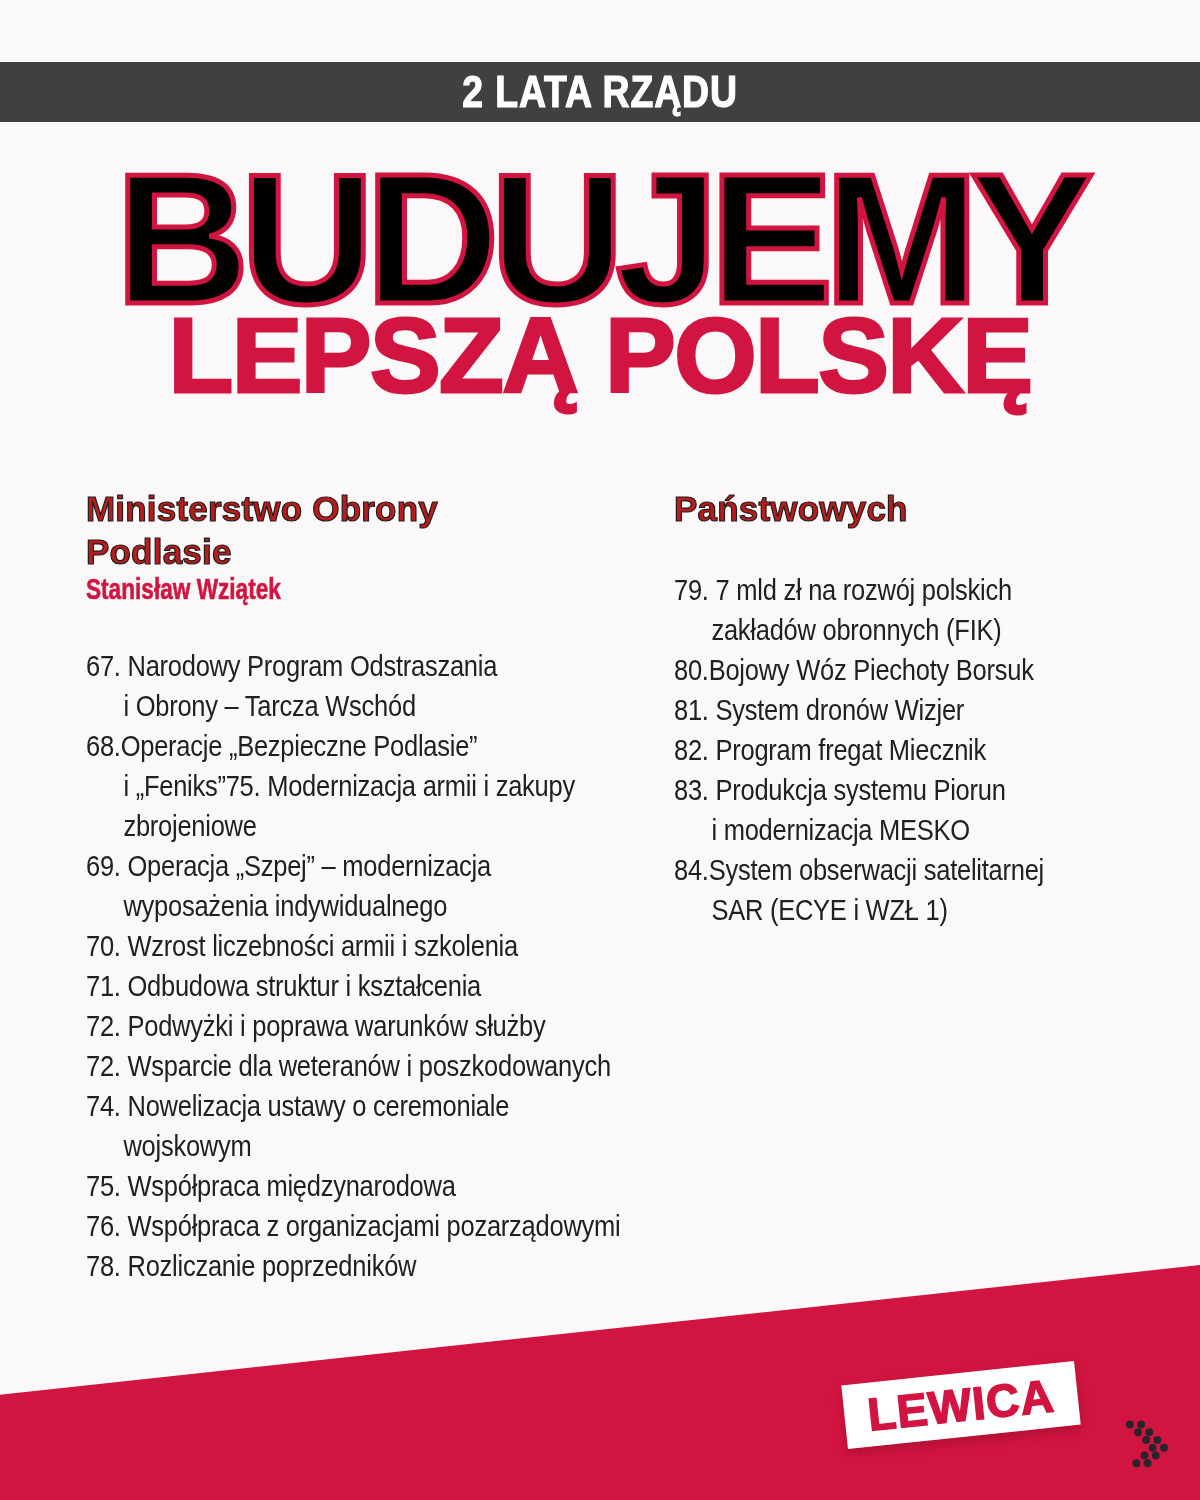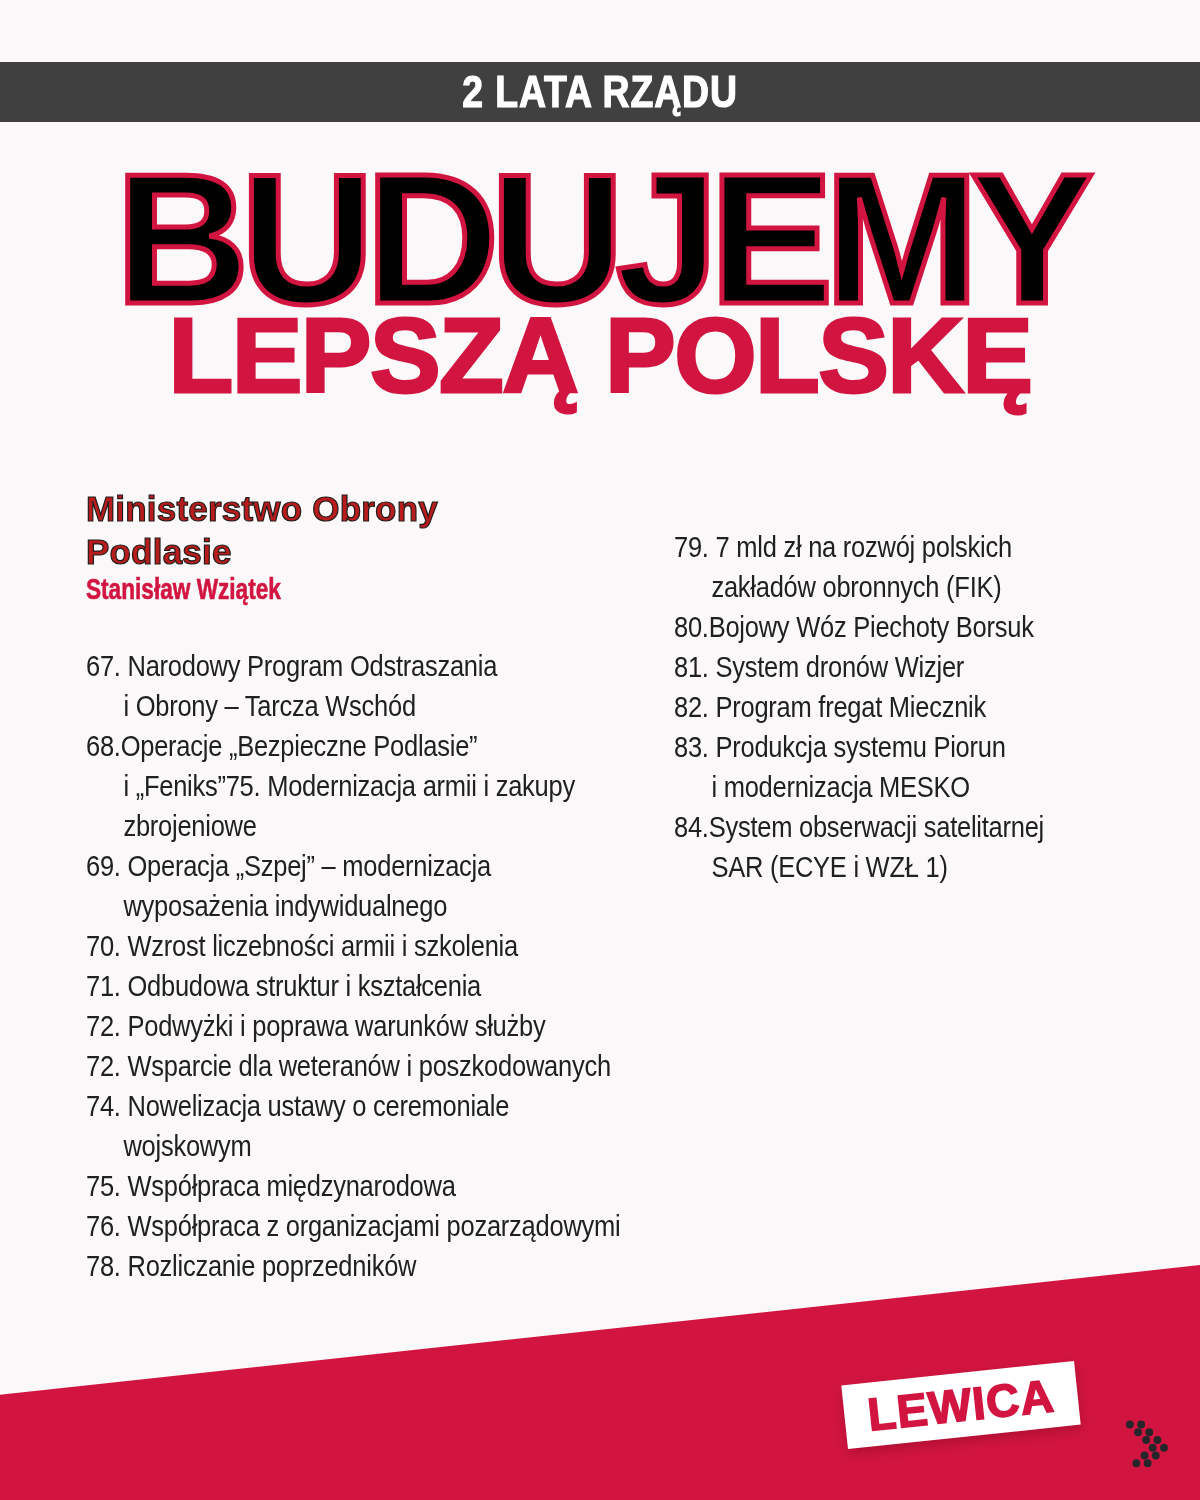--- a/index.html
+++ b/index.html
@@ -104,20 +104,21 @@
           <div class="line">76. Współpraca z organizacjami pozarządowymi</div>
         </div>
         <div class="item">
           <div class="line">78. Rozliczanie poprzedników</div>
         </div>
       </div>
   </div>
 
   <div class="col col-1">
     <div class="col-title">
+      <div>Państwowych</div>
     </div>
     <div class="list">
         <div class="item">
           <div class="line">79. 7 mld zł na rozwój polskich</div>
           <div class="line indent">zakładów obronnych (FIK)</div>
         </div>
         <div class="item">
           <div class="line">80.Bojowy Wóz Piechoty Borsuk</div>
         </div>
         <div class="item">

